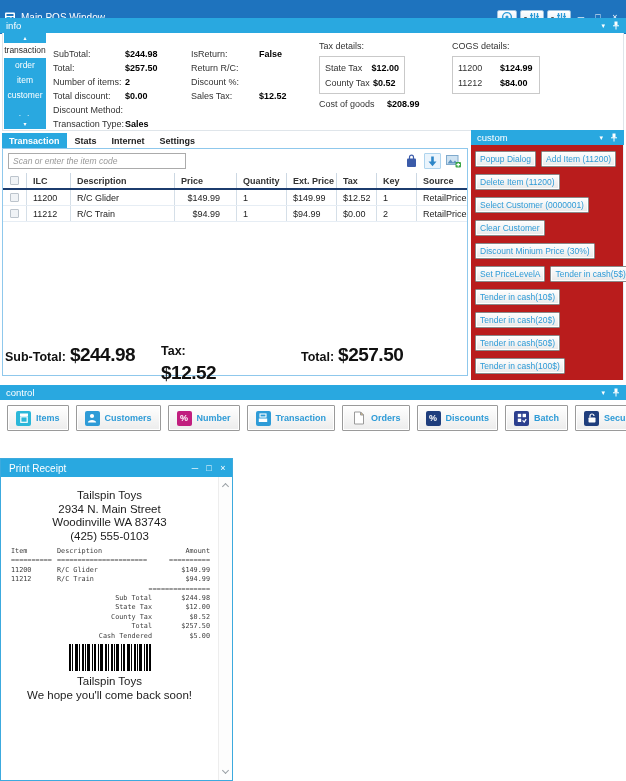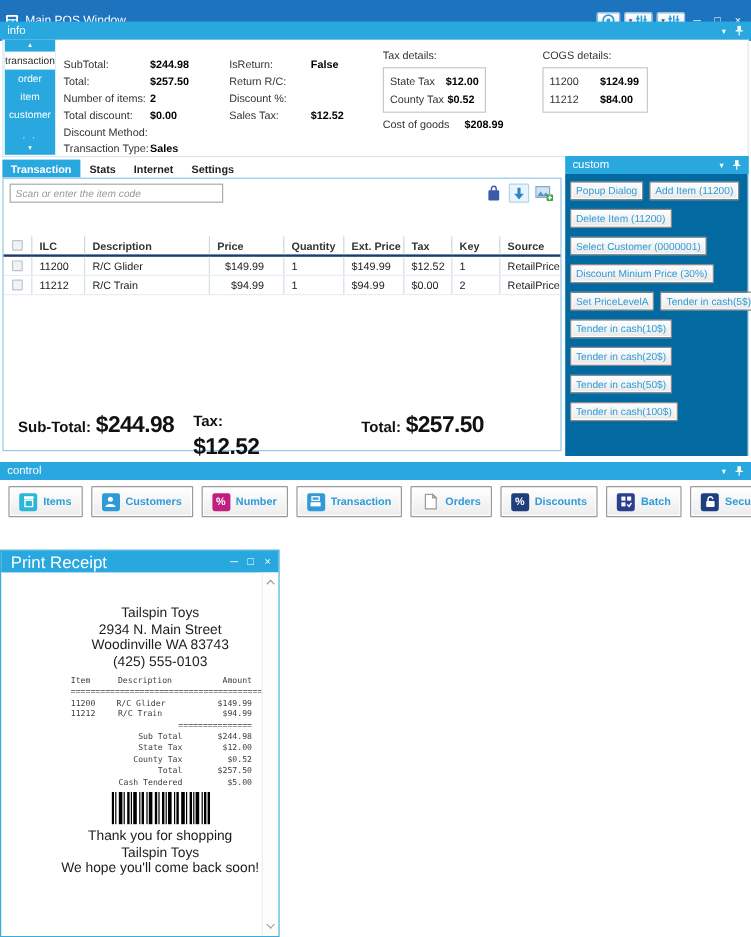--- a/index.html
+++ b/index.html
@@ -61,67 +61,67 @@
   .search-row { position:absolute; left:0; top:0; right:0; height:24px; }
   .item-input { position:absolute; left:5px; top:4px; width:178px; height:16px; border:1px solid #ababab;
                 font-size:8.5px; font-style:italic; color:#555; padding:0 4px; font-family:"Liberation Sans",sans-serif; }
   .item-input::placeholder { color:#999; font-style:italic; }
   .tool-ics { position:absolute; right:5px; top:4px; display:flex; gap:4px; align-items:center; }
   .tool-ic { width:17px; height:16px; display:flex; align-items:center; justify-content:center; }
   .tool-ic.boxed { border:1px solid #aed4ee; background:#eaf4fc; border-radius:1px; }
 
   .grid { position:absolute; left:0; top:24px; right:0; }
   .g-row { display:flex; align-items:center; }
-  .g-head { height:17px; border-bottom:2px solid #1c3c6e; font-weight:bold; color:#333;margin-top:24px; }
+  .g-head { height:17px; border-bottom:2px solid #1c3c6e; font-weight:bold; color:#333; }
   .g-body-row { height:16px; border-bottom:1px solid #e6edf4; color:#222; }
   .gc { font-size:9px; padding-left:6px; height:100%; display:flex; align-items:center;
         border-right:1px solid #d5dfe8; overflow:hidden; white-space:nowrap; }
   .g-head .gc { border-right:1px solid #ccd8e3; }
   .c-check { width:24px; padding-left:7px; }
   .c-ilc { width:44px; } .c-desc { width:104px; } .c-price { width:62px; justify-content:flex-end; padding-right:16px; }
   .c-qty { width:50px; } .c-ext { width:50px; } .c-tax { width:40px; } .c-key { width:40px; }
   .c-src { flex:1; border-right:none !important; }
   .g-head .c-price { justify-content:flex-start; padding-right:0; }
   .cb { width:9px; height:9px; border:1px solid #bcc4cc; background:#f0f3f6; border-radius:1px; }
 
   .totals-bar { position:absolute; left:0; right:0; bottom:3px; height:28px; }
   .tgroup { position:absolute; display:flex; align-items:baseline; gap:4px; }
-  .t-sub { left:12px; } .t-tax { left:158px;flex-direction:column; } .t-total { left:298px; }
+  .t-sub { left:2px; } .t-tax { left:158px;flex-direction:column; } .t-total { left:298px; }
   .t-label { font-size:12.5px; font-weight:bold; color:#111; }
   .t-value { font-size:19px; font-weight:bold; color:#111; letter-spacing:-0.5px; }
 
   
   .custom-panel { position:absolute; left:471px; top:130px; width:153px; height:250px; }
-  .custom-body { background:#0369a1; border-right:1px solid #e8f0f6; padding:6px 0 0 4px; height:235px; }
+  .custom-body { background:#b91c1c; border-right:1px solid #e8f0f6; padding:6px 0 0 4px; height:235px; }
   .cbtn-row { display:flex; gap:5px; margin-bottom:7px; }
   .cbtn { font-size:8.5px; color:#2e9bd7; background:linear-gradient(#fefefe,#e9e9e9);
           border:1px solid #8a8a8a; box-shadow:inset 0 0 0 1px #fff; border-radius:1px;
           padding:2px 4px; white-space:nowrap; font-family:"Liberation Sans",sans-serif; }
 
   
   .control-panel { position:absolute; left:0; top:385px; width:626px; }
   .control-body { background:#fff; height:44px; display:flex; align-items:flex-start; padding:5px 0 0 7px; gap:7px; }
   .ctl-btn { height:26px; display:flex; align-items:center; gap:5px; padding:0 8px;
              background:linear-gradient(#ffffff,#ececec); border:1px solid #9a9a9a;
              box-shadow:inset 0 0 0 1px #fff; border-radius:1px; }
   .ctl-label { font-size:9px; font-weight:bold; color:#2e9bd7; white-space:nowrap; }
   .ic { width:15px; height:15px; border-radius:2px; display:flex; align-items:center; justify-content:center; flex:none; }
   .pct { color:#fff; font-size:9px; font-weight:bold; line-height:15px; }
 
   
   .receipt-win { position:absolute; left:0; top:458px; width:233px; height:323px;
                  border:1px solid #3caade; background:#fff; }
   .r-titlebar { height:18px; background:#29a8e0; color:#fff; display:flex; align-items:center; padding:0 2px 0 8px; }
-  .r-title { font-size:14px; flex:1; }
+  .r-title { font-size:10px; flex:1; }
   .r-body { position:relative; height:303px; overflow:hidden; }
   .scrollbar { position:absolute; right:0; top:0; bottom:0; width:14px; background:#fdfdfd; border-left:1px solid #ededed; }
   .chev { position:absolute; left:4px; width:5px; height:5px; border-left:1.5px solid #9aa0a6; border-top:1.5px solid #9aa0a6; }
   .chev-up { top:7px; transform:rotate(45deg); }
   .chev-dn { bottom:7px; transform:rotate(225deg); }
-  .r-content { position:absolute; left:0; top:16px; width:217px; color:#1c1c1c;padding-left:48px; }
+  .r-content { position:absolute; left:0; top:0; width:217px; color:#1c1c1c; }
   .store-lines { margin-top:12px; text-align:center; font-size:11.5px; line-height:13.5px; }
   .sales-box { margin:2px 4px 2px 5px; border:1px solid #555; text-align:center;
                font-weight:bold; font-size:11.5px; padding:0 0 1px 0; }
   .meta { margin-left:10px; font-size:11.5px; line-height:14px; }
   .m-left { display:inline-block; width:96px; }
   .rtable { margin-top:4px; font-family:"DejaVu Sans Mono",monospace; font-size:6.8px; line-height:9.4px; color:#3c3c3c; }
   .rrow { display:flex; padding:0 8px 0 10px; }
   .ritem { width:46px; } .rdesc { width:102px; } .ramt { flex:1; text-align:right; }
   .rtlabel { flex:1; text-align:right; } .rtamt { width:58px; text-align:right; }
   .rsep2 { text-align:right; padding-right:8px; }
@@ -392,20 +392,23 @@
         <button class="cbtn">Popup Dialog</button>
         <button class="cbtn">Add Item (11200)</button>
       </div>
       <div class="cbtn-row">
           <button class="cbtn">Delete Item (11200)</button>
         </div>
       <div class="cbtn-row">
           <button class="cbtn">Select Customer (0000001)</button>
         </div>
       <div class="cbtn-row">
+          <button class="cbtn">Clear Customer</button>
+        </div>
+      <div class="cbtn-row">
           <button class="cbtn">Discount Minium Price (30%)</button>
         </div>
       <div class="cbtn-row">
         <button class="cbtn">Set PriceLevelA</button>
         <button class="cbtn">Tender in cash(5$)</button>
       </div>
       <div class="cbtn-row">
           <button class="cbtn">Tender in cash(10$)</button>
         </div>
       <div class="cbtn-row">
@@ -586,21 +589,20 @@
               <rect x="62" y="0" width="1" height="27"></rect>
               <rect x="65" y="0" width="2" height="27"></rect>
               <rect x="68" y="0" width="1" height="27"></rect>
               <rect x="70" y="0" width="3" height="27"></rect>
               <rect x="75" y="0" width="1" height="27"></rect>
               <rect x="77" y="0" width="2" height="27"></rect>
               <rect x="80" y="0" width="2" height="27"></rect>
           </g>
         </svg>
         <div class="footer-lines">
-          <div>Thank you for shopping</div>
           <div>Tailspin Toys</div>
           <div>We hope you'll come back soon!</div>
         </div>
       </div>
       <div class="scrollbar">
         <span class="chev chev-up"></span>
         <span class="chev chev-dn"></span>
       </div>
     </div>
   </div>

